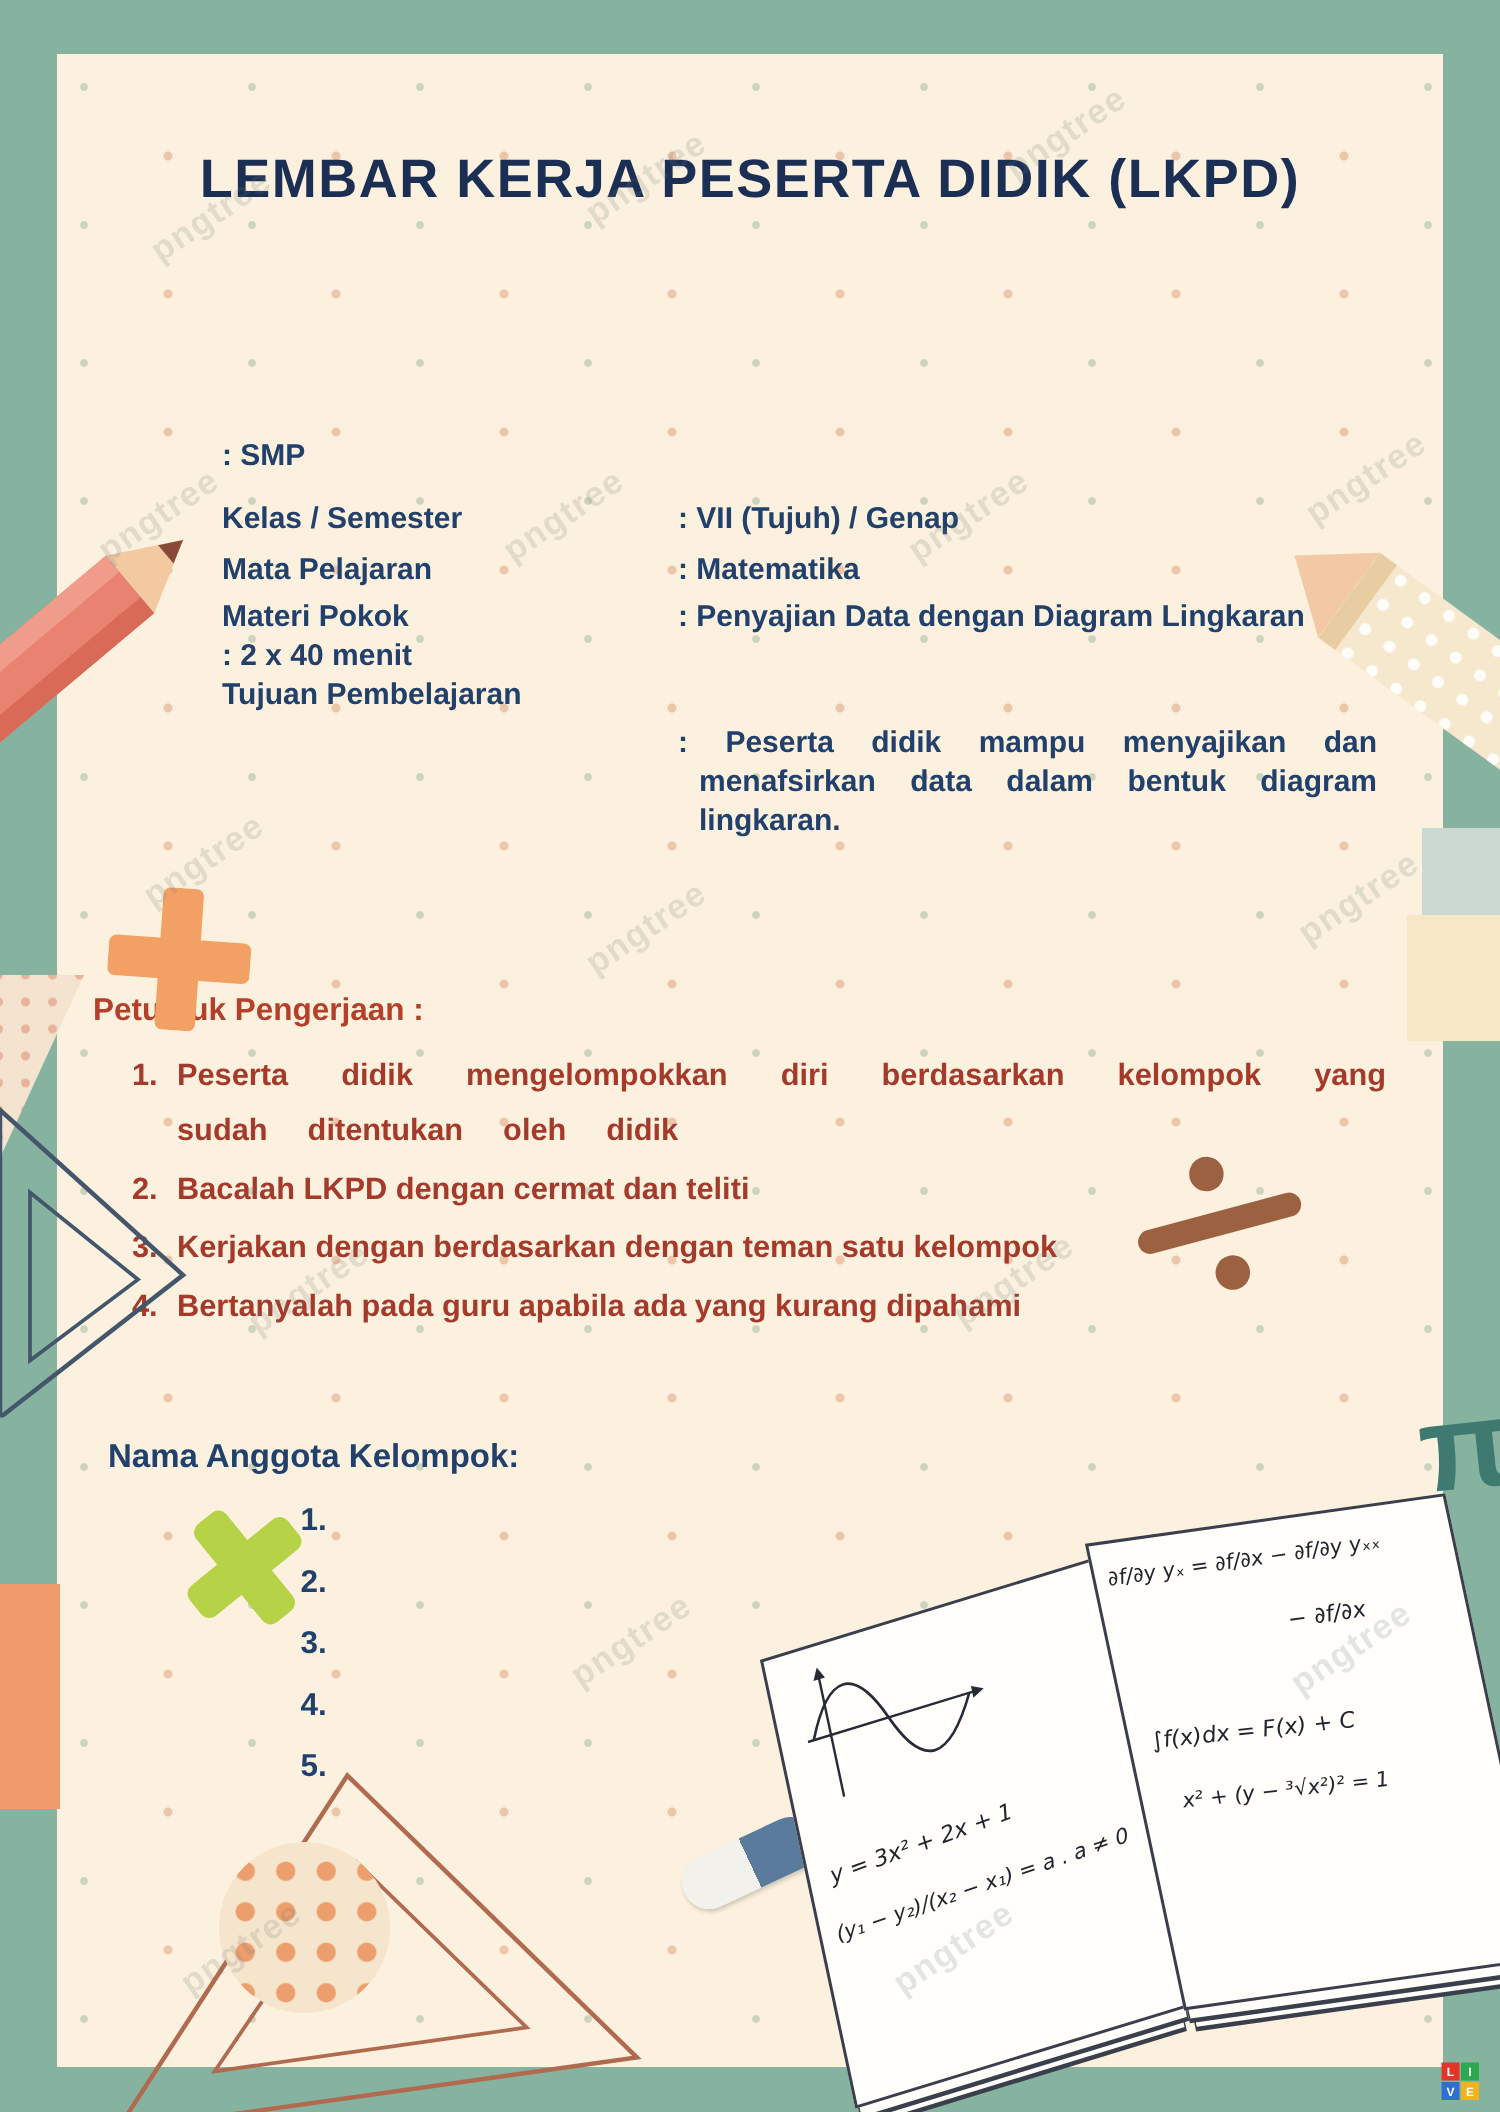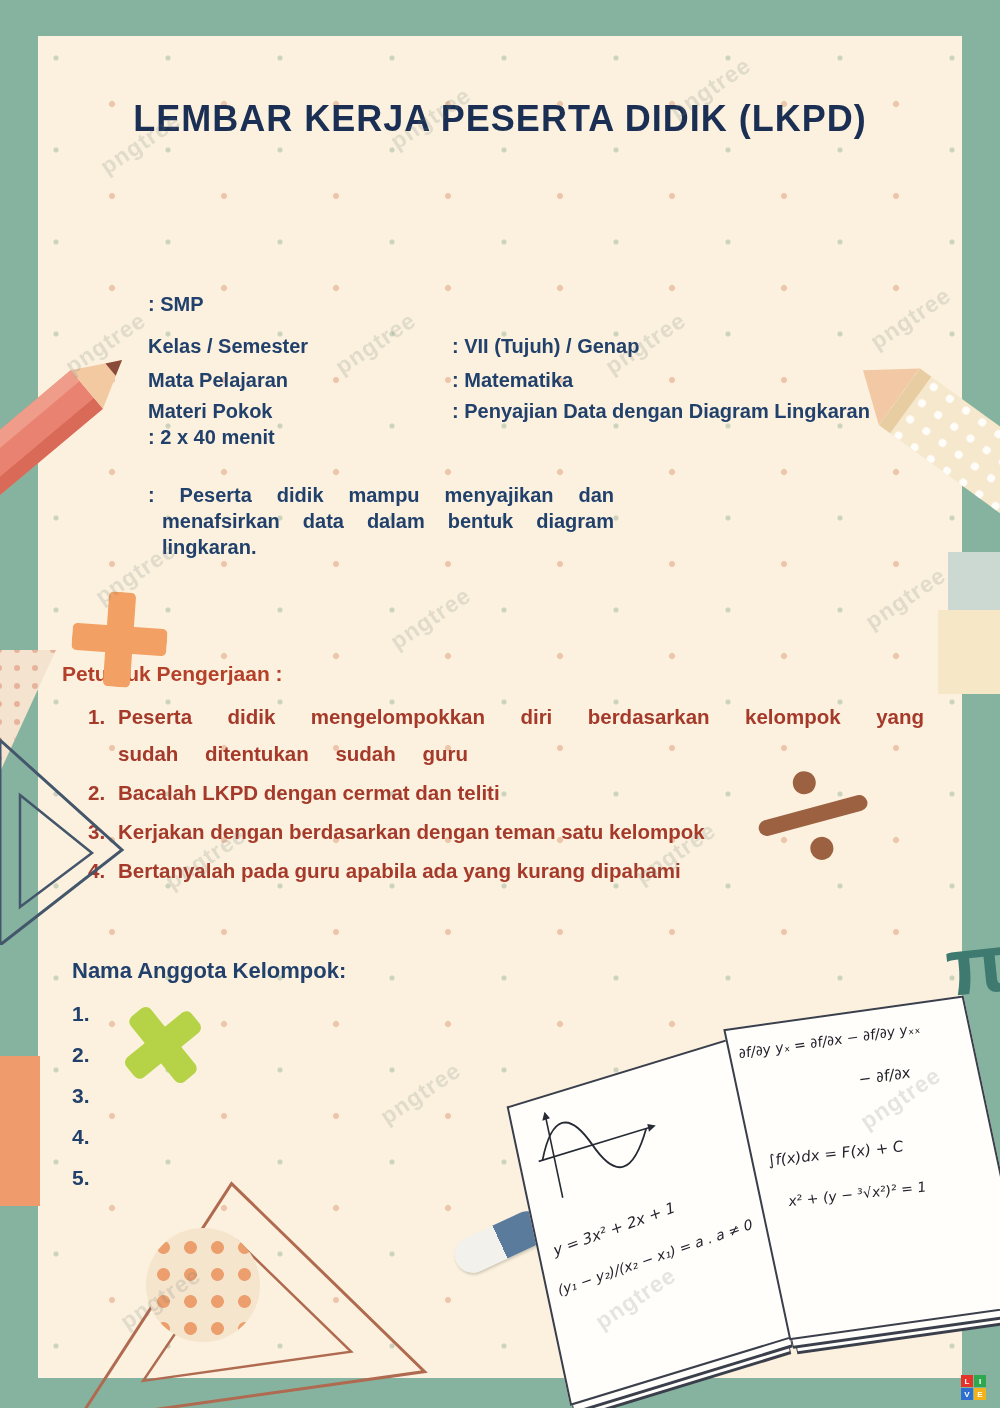--- a/index.html
+++ b/index.html
@@ -35,21 +35,21 @@
   .info-value.wrap{max-width:432px;}
   .info-value.justify{text-align:justify;word-spacing:15px;max-width:452px;margin-top:32px;}
   
   .instructions{position:absolute;left:24px;top:625px;width:862px;}
   .inst-heading{color:#b5402a;font-size:21px;font-weight:bold;line-height:26px;margin-bottom:11px;}
   .inst-item{display:flex;align-items:flex-start;color:#a53a2b;font-weight:bold;font-size:20.5px;line-height:37px;margin-bottom:2px;}
   .inst-num{flex:none;width:30px;margin-left:26px;}
   .inst-text{flex:1;text-align:justify;}
   .inst-text.ws{word-spacing:21px;}
   
-  .group{position:absolute;left:34px;top:921px;}
+  .group{position:absolute;left:34px;top:921px;text-align:center;}
   .group-heading{color:#21406b;font-size:22px;font-weight:bold;line-height:28px;margin-bottom:17px;}
   .member-row{color:#21406b;font-size:21px;font-weight:bold;line-height:24px;margin-bottom:17px;}
   
   .deco{position:absolute;pointer-events:none;}
   .pencil-tl{left:-45px;top:362px;transform:rotate(-40deg);z-index:4;}
   .crayon-tr{left:842px;top:380px;transform:rotate(36deg);z-index:4;}
   .block-teal{right:0;top:552px;width:52px;height:58px;background:#ccd8d2;z-index:2;}
   .block-cream{right:0;top:610px;width:62px;height:84px;background:#f6e7c7;z-index:2;}
   .plus-sign{left:72px;top:592px;transform:rotate(4deg);z-index:3;}
   .tri-left{left:-6px;top:645px;z-index:3;}
@@ -118,29 +118,30 @@
         <span class="info-value">: Matematika</span>
       </div>
       <div class="info-row">
         <span class="info-label">Materi Pokok</span>
         <span class="info-value wrap">: Penyajian Data dengan Diagram Lingkaran</span>
       </div>
       <div class="info-row">
         <span class="info-value">:  2 x 40 menit</span>
       </div>
       <div class="info-row">
+        <span class="info-label">Tujuan Pembelajaran</span>
         <span class="info-value justify">: Peserta didik mampu menyajikan dan menafsirkan data dalam bentuk diagram lingkaran.</span>
       </div>
     </div>
 
     <div class="instructions">
       <div class="inst-heading">Petunjuk Pengerjaan :</div>
       <div class="inst-item">
         <span class="inst-num">1.</span>
-        <span class="inst-text ws">Peserta didik mengelompokkan diri berdasarkan kelompok yang sudah ditentukan sudah guru</span>
+        <span class="inst-text ws">Peserta didik mengelompokkan diri berdasarkan kelompok yang sudah ditentukan oleh didik</span>
       </div>
       <div class="inst-item">
         <span class="inst-num">2.</span>
         <span class="inst-text">Bacalah LKPD dengan cermat dan teliti</span>
       </div>
       <div class="inst-item">
         <span class="inst-num">3.</span>
         <span class="inst-text">Kerjakan dengan berdasarkan dengan teman satu kelompok</span>
       </div>
       <div class="inst-item">

